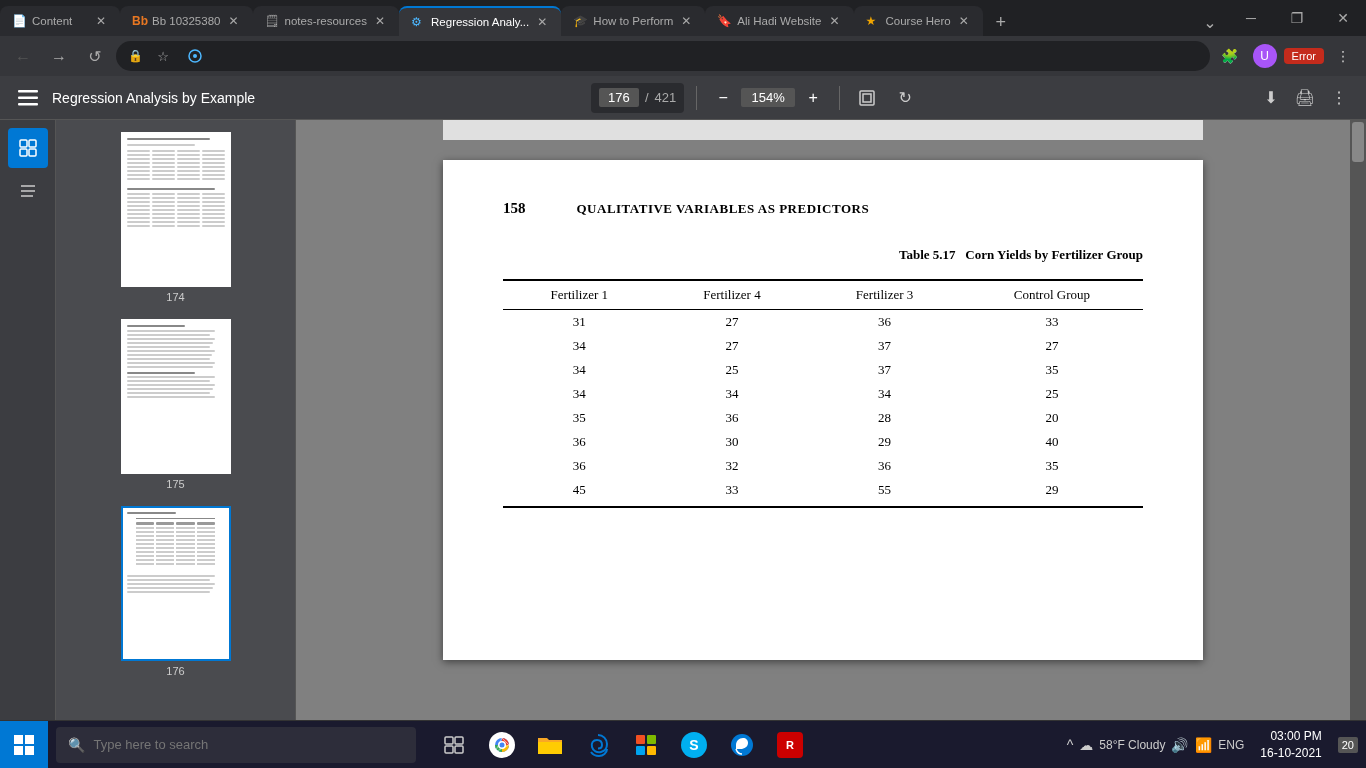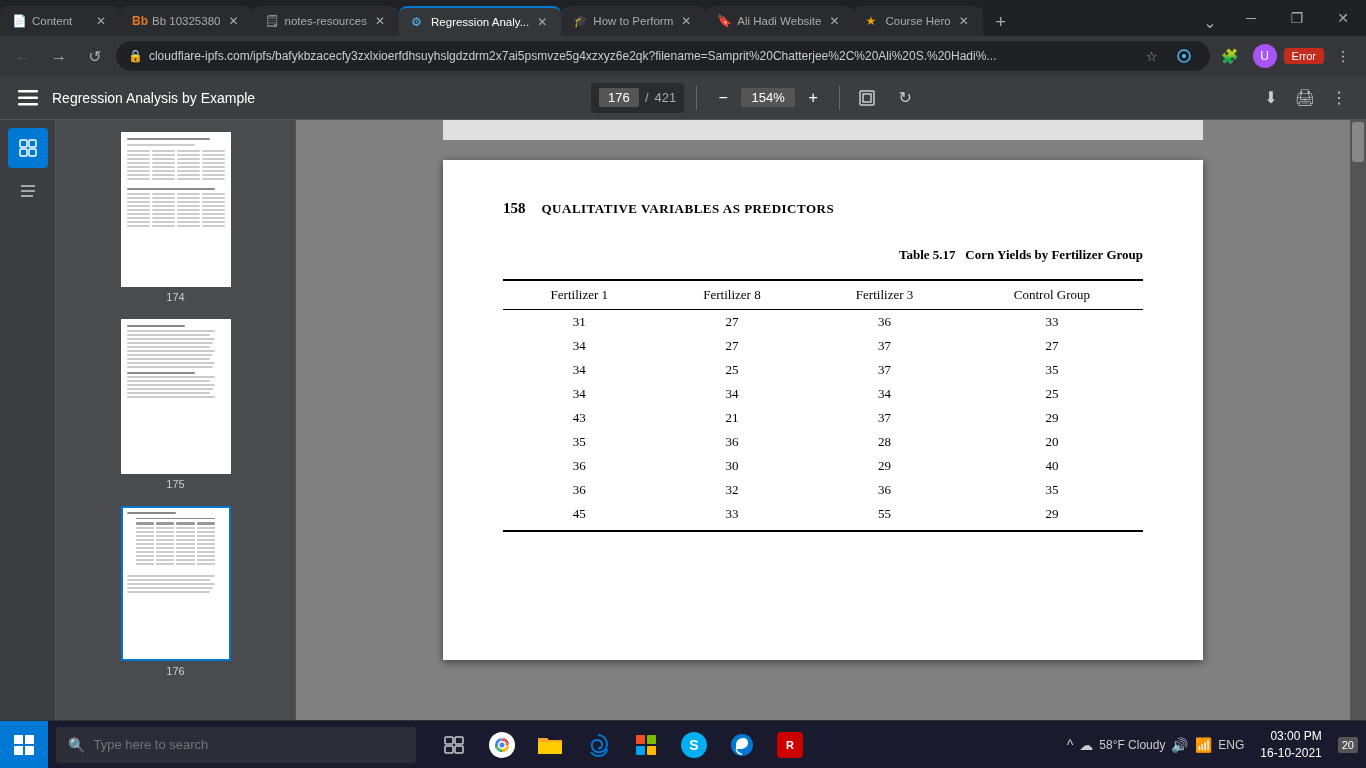--- a/index.html
+++ b/index.html
@@ -190,21 +190,21 @@
     .pdf-page-topbar {
       width: 760px; height: 20px; background: #e0e0e0; margin: 0 auto;
     }
 
     
     .page-section-header {
       font-size: 13px; font-weight: bold; margin-bottom: 20px;
       display: flex; align-items: flex-end; gap: 16px;
     }
     .section-num { font-size: 15px; font-weight: bold; }
-    .section-title { font-size: 13px; font-weight: bold; letter-spacing: 0.5px; }
+    .section-title { font-size: 13px; font-weight: bold; letter-spacing: 0.5px; margin-left: 35px; }
     .table-title {
       text-align: right; font-size: 13px; font-weight: bold; margin-bottom: 16px;
     }
     .data-table {
       width: 100%; border-collapse: collapse; font-size: 13px;
     }
     .data-table th {
       border-top: 2px solid #000; border-bottom: 1px solid #000;
       padding: 6px 20px; font-weight: normal; text-align: center;
     }
@@ -284,21 +284,20 @@
     <div class="wc-btn wc-close">✕</div>
   </div>
 </div>
 
 <div class="addressbar">
   <div class="nav-btn disabled">←</div>
   <div class="nav-btn">→</div>
   <div class="nav-btn">↺</div>
   <div class="address-input-wrap">
     <span class="address-icon">🔒</span>
-    <span class="address-text">cloudflare-ipfs.com/ipfs/bafykbzacecfy3zxlxioerfdhsuyhslgdzdrm2x7ai5psmvze5g4xzxyz6e2qk?filename=Samprit%20Chatterjee%2C%20Ali%20S.%20Hadi%...</span>
     <div class="address-actions">
       <div class="addr-action-btn">☆</div>
       <div class="addr-action-btn">
         <svg width="14" height="14" viewBox="0 0 14 14" fill="none">
             <circle cx="7" cy="7" r="6" stroke="#4db8ff" stroke-width="1.5"></circle>
             <circle cx="7" cy="7" r="2" fill="#4db8ff"></circle>
           </svg>
       </div>
     </div>
   </div>
@@ -599,21 +598,21 @@
     </div>
 
     <div style="margin-top: 30px;">
       <div class="table-title">
         <strong>Table 5.17</strong>&nbsp;&nbsp;&nbsp;<span>Corn Yields by Fertilizer Group</span>
       </div>
       <table class="data-table">
         <thead>
           <tr>
             <th>Fertilizer 1</th>
-            <th>Fertilizer 8</th>
+            <th>Fertilizer 4</th>
             <th>Fertilizer 3</th>
             <th>Control Group</th>
           </tr>
         </thead>
         <tbody id="table-body">
         <tr>
               <td>31</td>
               <td>27</td>
               <td>36</td>
               <td>33</td>
@@ -630,26 +629,20 @@
               <td>37</td>
               <td>35</td>
             </tr>
             <tr>
               <td>34</td>
               <td>34</td>
               <td>34</td>
               <td>25</td>
             </tr>
             <tr>
-              <td>43</td>
-              <td>21</td>
-              <td>37</td>
-              <td>29</td>
-            </tr>
-            <tr>
               <td>35</td>
               <td>36</td>
               <td>28</td>
               <td>20</td>
             </tr>
             <tr>
               <td>36</td>
               <td>30</td>
               <td>29</td>
               <td>40</td>

